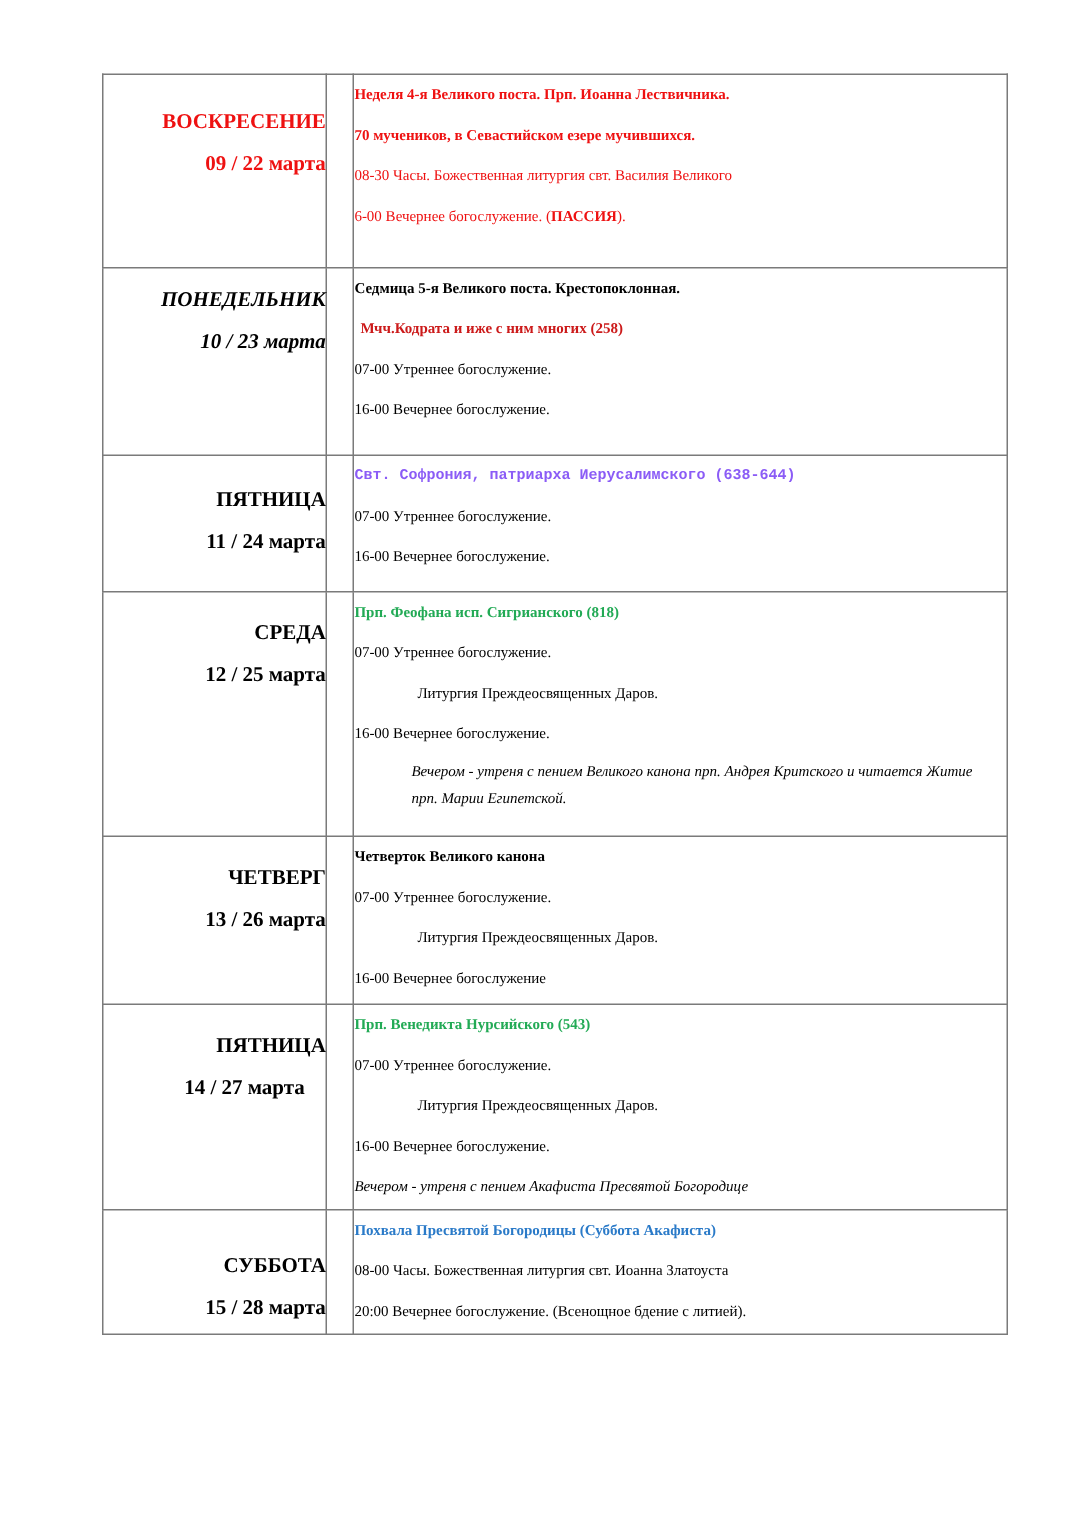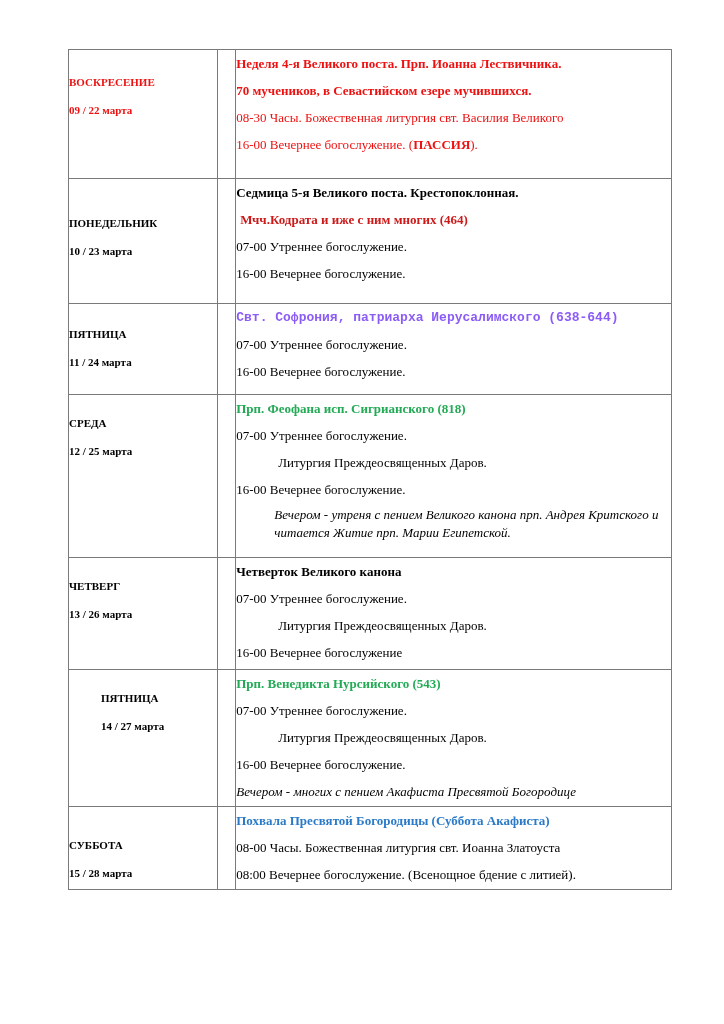--- a/index.html
+++ b/index.html
@@ -2,24 +2,24 @@
 <html><head>
 <meta charset="utf-8">
 <style>
   html, body { margin: 0; padding: 0; background: #ffffff; }
   body { width: 724px; height: 1024px; position: relative; font-family: "Liberation Serif", serif; color: #000; }
   .tbl { position: absolute; left: 68px; top: 49px; width: 604px; border-collapse: collapse; table-layout: fixed; }
   .tbl td { border: 1px solid #7a7a7a; vertical-align: top; padding: 0; }
   .c-day { width: 149px; }
   .c-gap { width: 18px; }
   .c-main { width: 435px; }
-  .day { text-align: left; padding-right: 6px; font-weight: bold; font-size: 11px; }
+  .day { text-align: right; padding-right: 6px; font-weight: bold; font-size: 14px; }
   .day .name { display: block; line-height: 28px; }
   .day .date { display: block; line-height: 28px; }
-  .main { padding-left: 6px; font-size: 13px; }
+  .main { padding-left: 6px; font-size: 10px; }
   .ln { line-height: 27px; white-space: nowrap; }
   .b { font-weight: bold; }
   .ind { padding-left: 42px; }
   .it { font-style: italic; line-height: 18px; white-space: normal; padding-right: 4px; }
   .red { color: #ee1111; }
   .red2 { color: #cc1a1a; }
   .orange { color: #8b5cf6; font-family: Liberation Mono, monospace; }
   .green { color: #22aa55; }
   .blue { color: #2a7ac8; }
 </style>
@@ -37,33 +37,33 @@
       <tr style="height:129px;">
     <td class="day red" style="padding-top:18px;">
       <span class="name">ВОСКРЕСЕНИЕ</span>
       <span class="date">09 / 22 марта</span>
     </td>
     <td></td>
     <td class="main red" style="padding-top:0px;">
       <div class="ln b">Неделя 4-я Великого поста. Прп. Иоанна Лествичника.</div>
       <div class="ln b">70 мучеников, в Севастийском езере мучившихся.</div>
       <div class="ln">08-30 Часы. Божественная литургия свт. Василия Великого</div>
-      <div class="ln"><span>16-00 Вечернее богослужение. (</span><span class="b">ПАССИЯ</span><span>).</span></div>
+      <div class="ln"><span>6-00 Вечернее богослужение. (</span><span class="b">ПАССИЯ</span><span>).</span></div>
     </td>
   </tr>
 
   <tr style="height:125px;">
-    <td class="day" style="padding-top:30px;">
+    <td class="day" style="padding-top:8px;font-style:italic;">
       <span class="name">ПОНЕДЕЛЬНИК</span>
       <span class="date">10 / 23 марта</span>
     </td>
     <td></td>
     <td class="main">
       <div class="ln b">Седмица 5-я Великого поста. Крестопоклонная.</div>
-      <div class="ln b red2" style="padding-left:4px;">Мчч.Кодрата и иже с ним многих (464)</div>
+      <div class="ln b red2" style="padding-left:4px;">Мчч.Кодрата и иже с ним многих (258)</div>
       <div class="ln">07-00 Утреннее богослужение.</div>
       <div class="ln">16-00 Вечернее богослужение.</div>
     </td>
   </tr>
 
   <tr style="height:91px;">
     <td class="day" style="padding-top:16px;">
       <span class="name">ПЯТНИЦА</span>
       <span class="date">11 / 24 марта</span>
     </td>
@@ -108,30 +108,30 @@
     <td class="day" style="padding-top:14px;padding-left:32px;">
       <span class="name">ПЯТНИЦА</span>
       <span class="date" style="padding-right:14px;">14 / 27 марта</span>
     </td>
     <td></td>
     <td class="main">
       <div class="ln b green">Прп. Венедикта Нурсийского (543)</div>
       <div class="ln">07-00 Утреннее богослужение.</div>
       <div class="ln ind">Литургия Преждеосвященных Даров.</div>
       <div class="ln">16-00 Вечернее богослужение.</div>
-      <div class="ln" style="font-style:italic;">Вечером - многих с пением Акафиста Пресвятой Богородице</div>
+      <div class="ln" style="font-style:italic;">Вечером - утреня с пением Акафиста Пресвятой Богородице</div>
     </td>
   </tr>
 
   <tr style="height:83px;">
     <td class="day" style="padding-top:24px;">
       <span class="name">СУББОТА</span>
       <span class="date">15 / 28 марта</span>
     </td>
     <td></td>
     <td class="main">
       <div class="ln b blue">Похвала Пресвятой Богородицы (Суббота Акафиста)</div>
       <div class="ln">08-00 Часы. Божественная литургия свт. Иоанна Златоуста</div>
-      <div class="ln">08:00 Вечернее богослужение. (Всенощное бдение с литией).</div>
+      <div class="ln">20:00 Вечернее богослужение. (Всенощное бдение с литией).</div>
     </td>
   </tr>
 </tbody>
   </table>
 
 </body></html>

